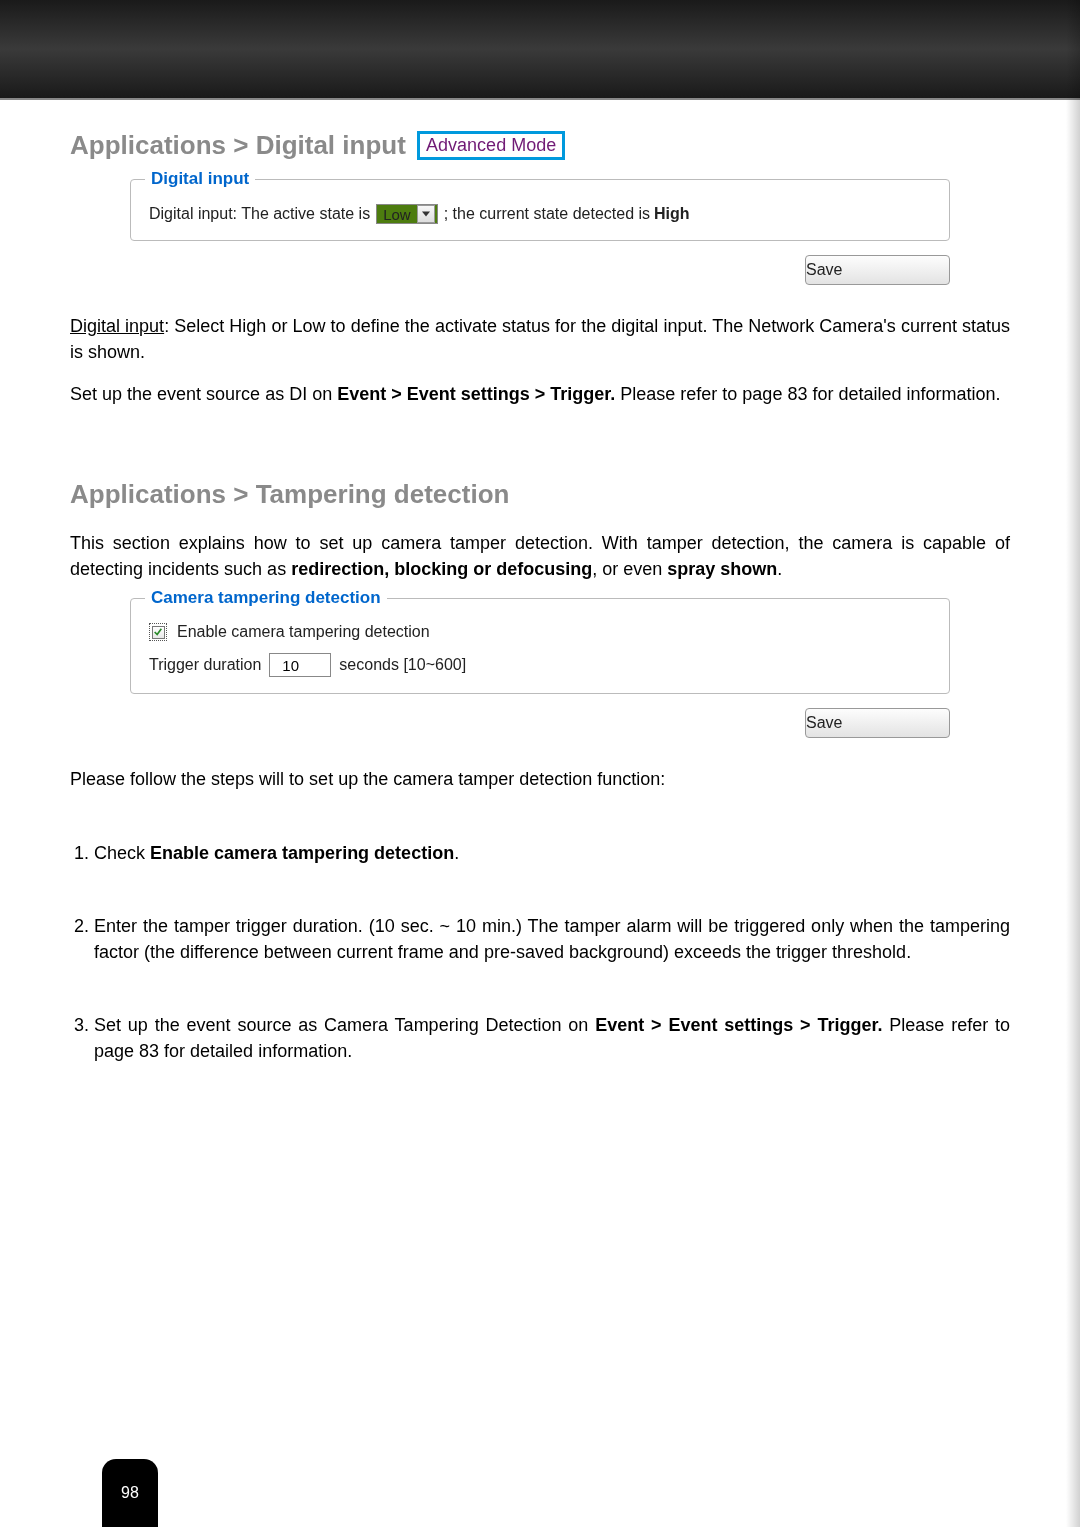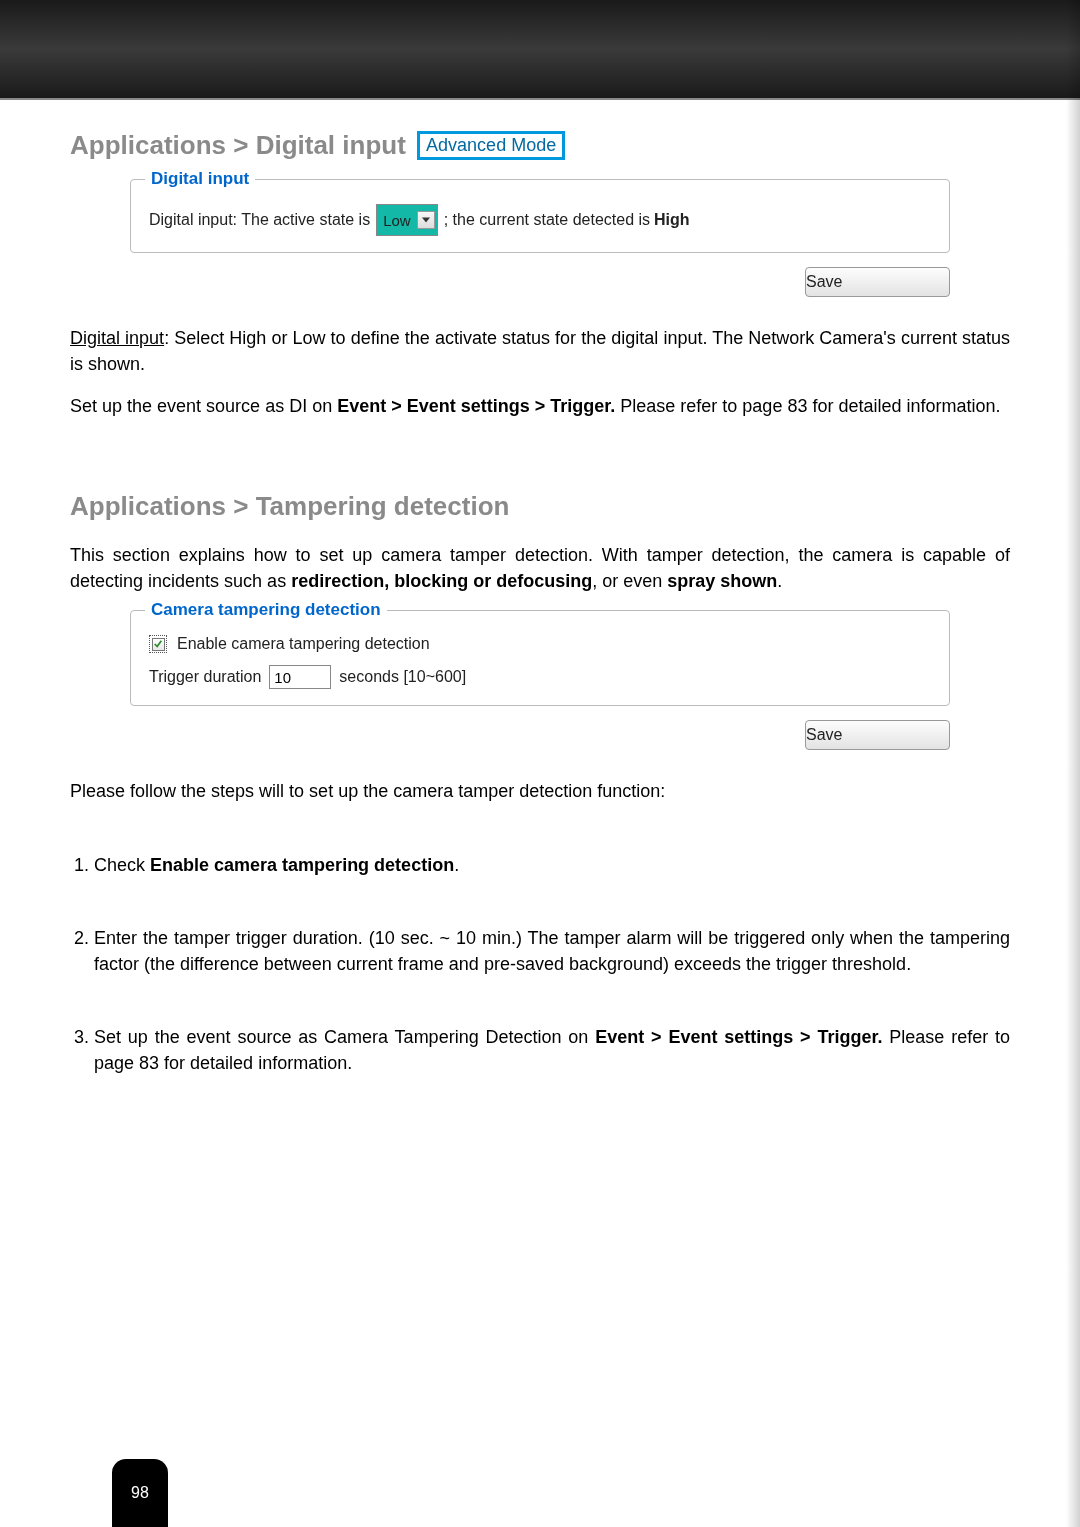--- a/index.html
+++ b/index.html
@@ -23,21 +23,21 @@
   .section-heading {
     font-size: 26px;
     font-weight: bold;
     color: #8a8a8a;
     margin-bottom: 18px;
   }
   .badge {
     display: inline-block;
     background: #fff;
     border: 3px solid #0099dd;
-    color: #0369a1;
+    color: #701a75;
     font-size: 18px;
     font-weight: normal;
     padding: 1px 6px;
     vertical-align: 3px;
     margin-left: 4px;
   }
   .fieldset {
     border: 1px solid #bbb;
     border-radius: 4px;
     padding: 14px 18px 16px 18px;
@@ -60,22 +60,22 @@
     margin-top: 10px;
     display: flex;
     align-items: center;
     flex-wrap: wrap;
     gap: 4px;
   }
   .select-mock {
     display: inline-flex;
     align-items: center;
     border: 1px solid #888;
-    background: #14b8a6;
-    height: 32px;
+    background: #4d7c0f;
+    height: 20px;
     padding: 0 2px 0 6px;
     font-size: 15px;
     margin: 0 2px;
   }
   .select-arrow {
     border: 1px solid #999;
     background: linear-gradient(#f8f8f8,#ddd);
     width: 18px;
     height: 18px;
     margin-left: 6px;
@@ -129,36 +129,36 @@
     background: linear-gradient(#fff,#e8e8e8);
     display: flex;
     align-items: center;
     justify-content: center;
   }
   .checkbox-inner svg { width: 10px; height: 10px; }
   .text-input {
     border: 1px solid #888;
     height: 24px;
     width: 62px;
-    padding: 0 4px;
+    padding: 0 12px;
     font-size: 15px;
     margin: 0 4px;
   }
   .high { font-weight: bold; }
   ol.steps {
     font-size: 18px;
     line-height: 1.45;
     padding-left: 24px;
     list-style: decimal;
   }
   ol.steps li { margin-bottom: 2px; text-align: justify; margin-top: 47px; }
   .page-tab {
     position: absolute;
     bottom: 0;
-    left: 112px;
+    left: 102px;
     width: 56px;
     height: 68px;
     background: #000;
     color: #fff;
     border-top-left-radius: 14px;
     border-top-right-radius: 14px;
     display: flex;
     align-items: center;
     justify-content: center;
     font-size: 16px;

